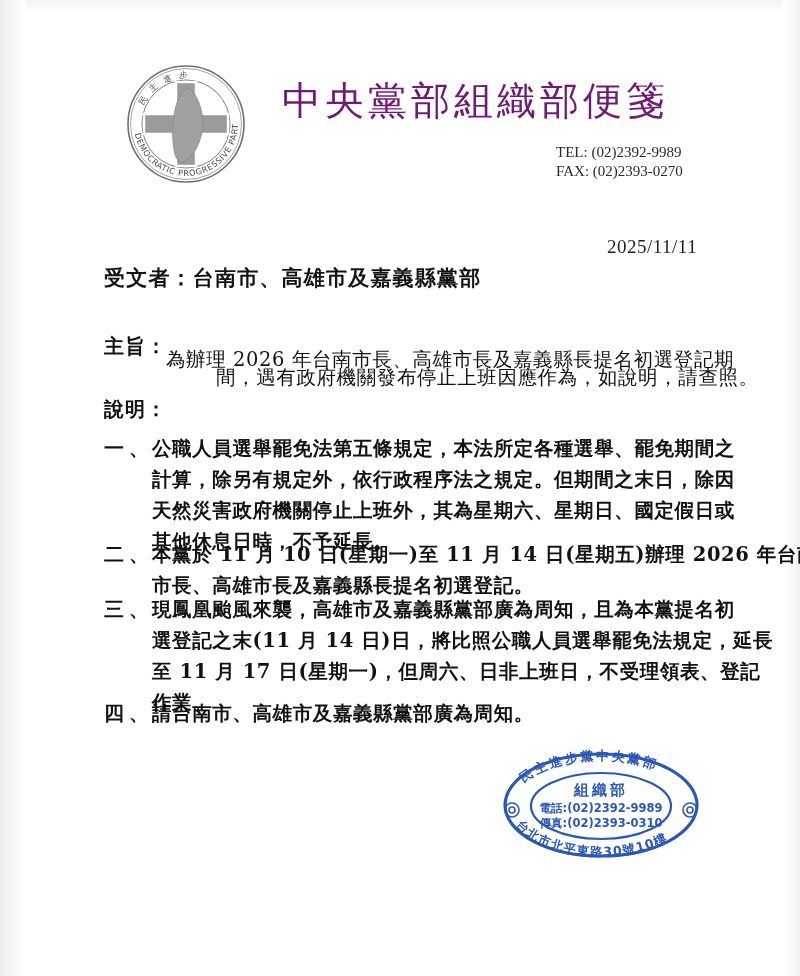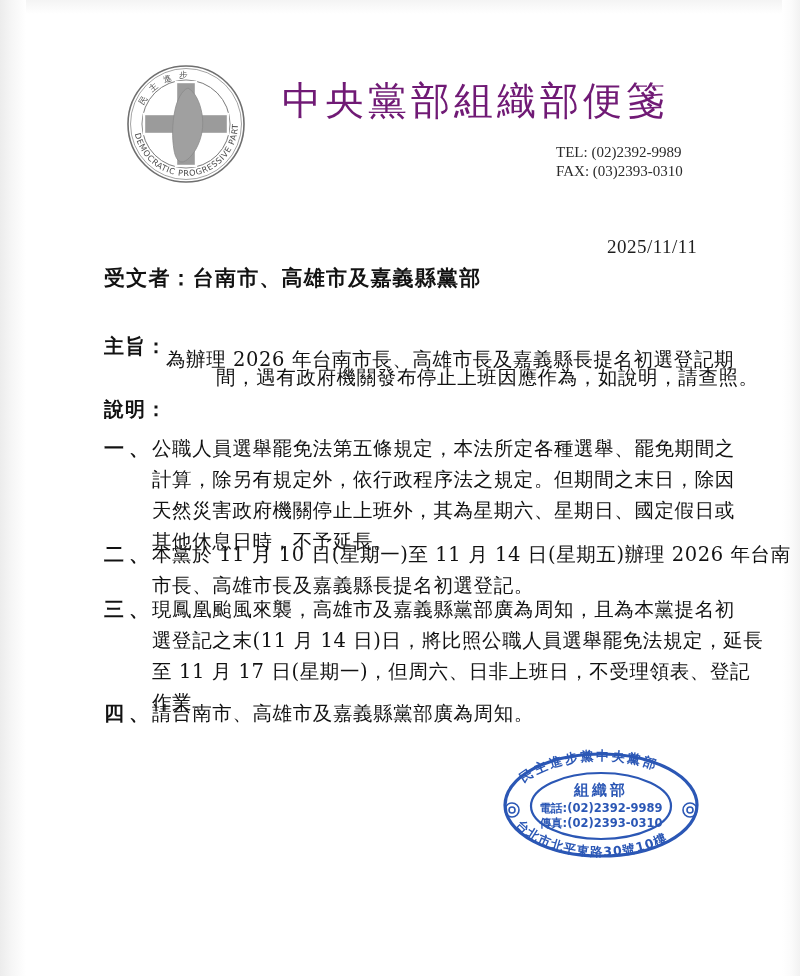--- a/index.html
+++ b/index.html
@@ -125,21 +125,21 @@
     font-size: 20px;
     letter-spacing: 1px;
   }
 
   .item-num {
     font-size: 20px;
     letter-spacing: 5px;
     font-weight: 600;
   }
   .item-text {
-    font-weight: 400;
+    font-weight: 700;
   }
 
   .n1 { left: 104px; top: 435px; }
   .t1a { left: 152px; top: 435px; }
   .t1b { left: 152px; top: 466px; }
   .t1c { left: 152px; top: 497px; }
   .t1d { left: 152px; top: 528px; }
 
   .n2 { left: 104px; top: 541px; }
   .t2a { left: 152px; top: 541px; }
@@ -205,21 +205,21 @@
         <text font-family="DejaVu Sans, sans-serif" font-size="8.2" fill="#4d4d4d" letter-spacing="0.6">
           <textPath href="#arcBot" startOffset="6%">DEMOCRATIC PROGRESSIVE PARTY</textPath>
         </text>
       </svg>
     </div>
 
     <div class="doc-title">中央黨部組織部便箋</div>
 
     <div class="contact">
       <div>TEL: (02)2392-9989</div>
-      <div>FAX: (03)2393-0310</div>
+      <div>FAX: (02)2393-0270</div>
     </div>
   </div>
 
   <div class="doc-date">2025/11/11</div>
 
   <div class="body-block">
 
     <div class="row recipient">受文者：台南市、高雄市及嘉義縣黨部</div>
 
     <div class="row subject-label">主旨：</div>

